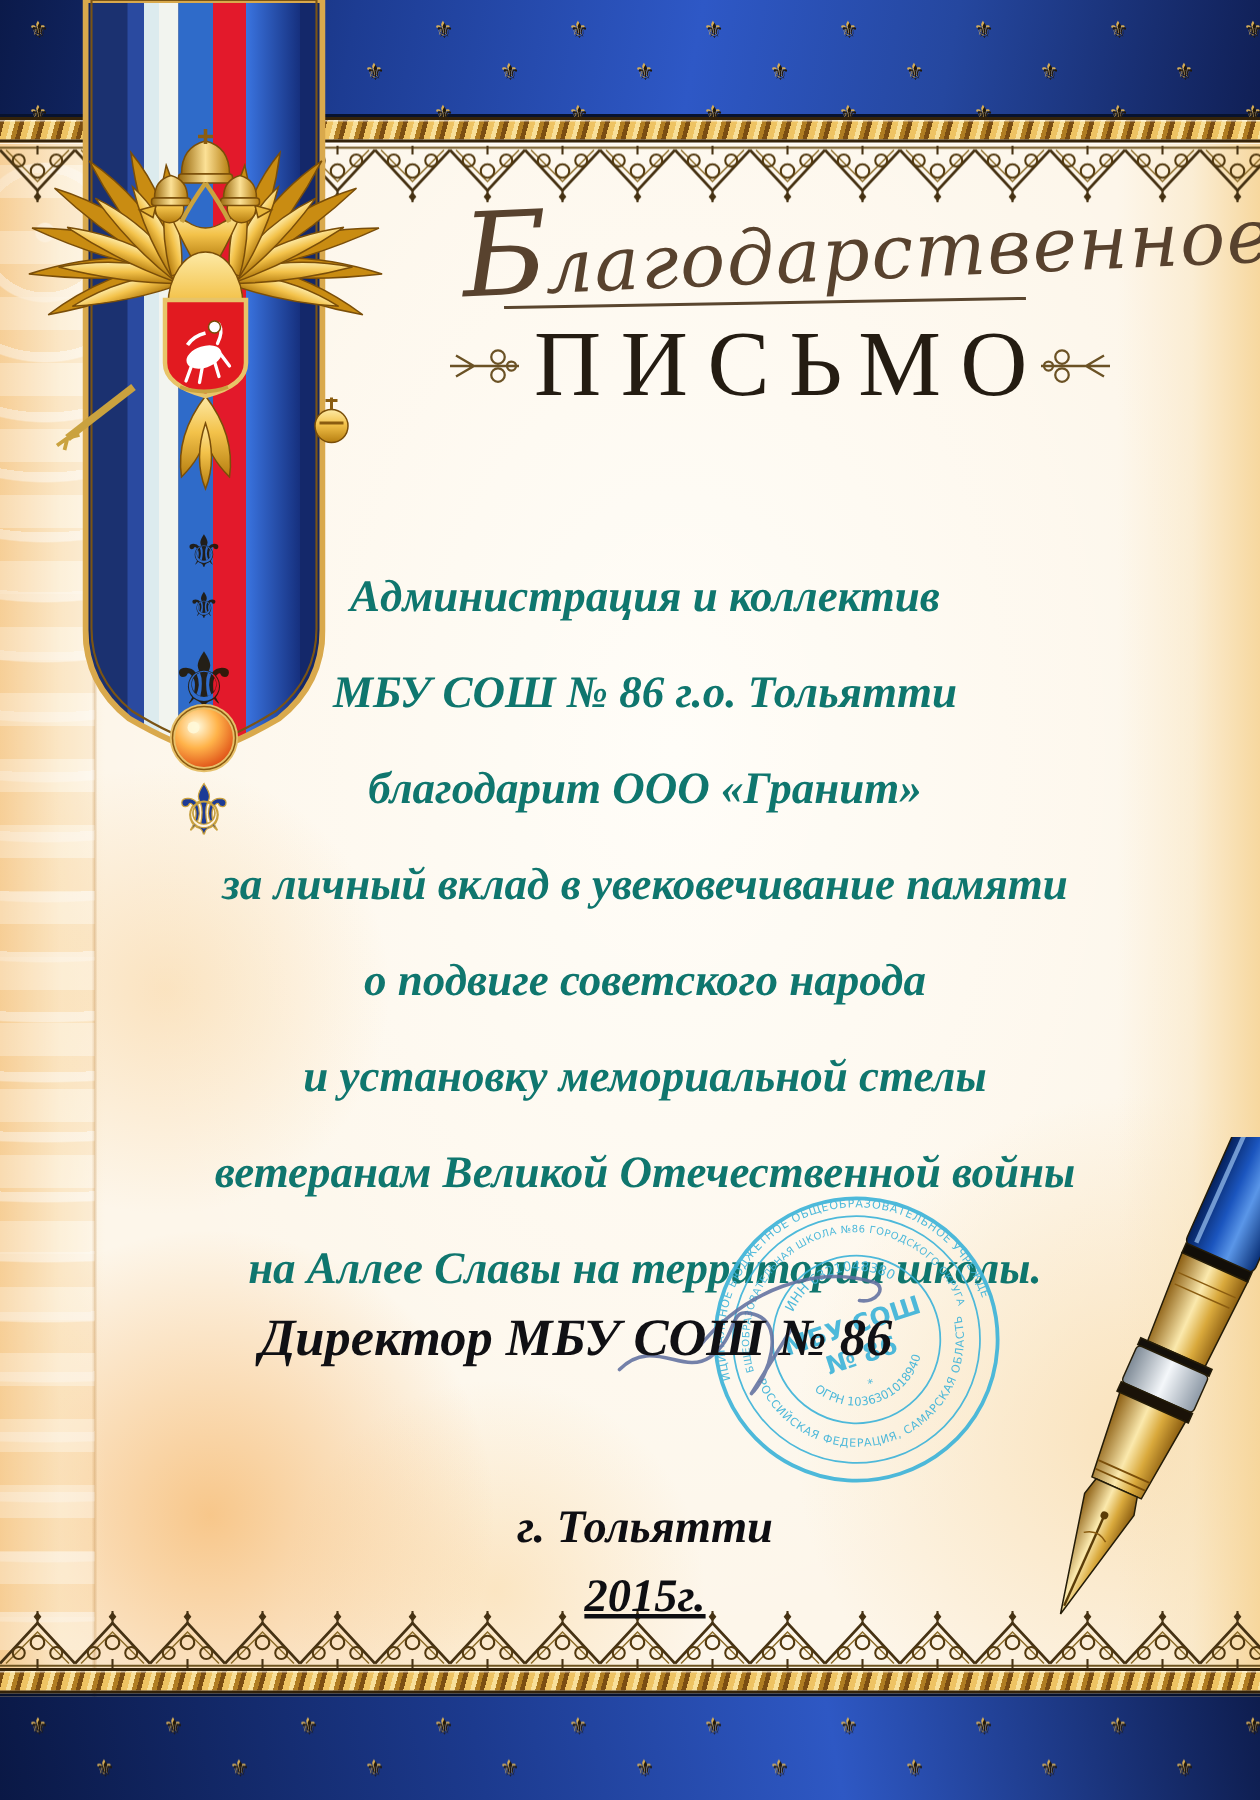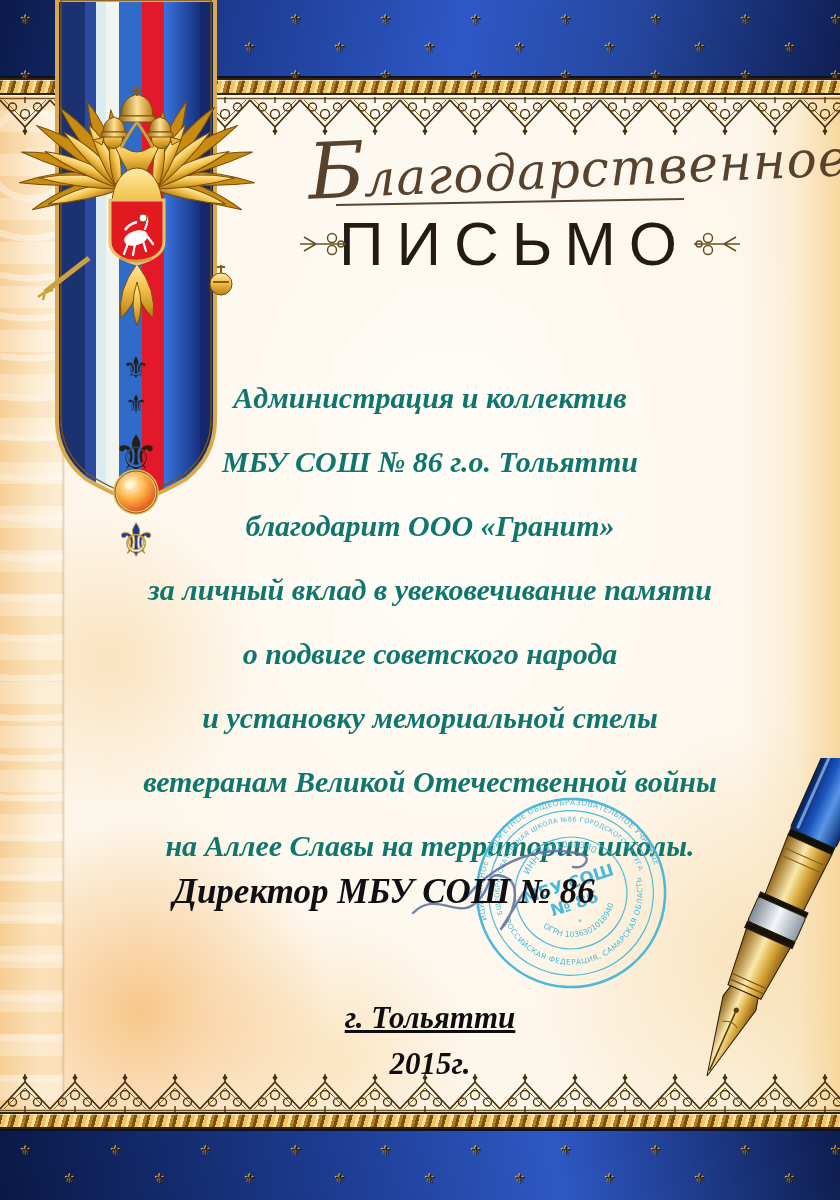--- a/index.html
+++ b/index.html
@@ -40,36 +40,36 @@
   .rope-top{top:78px;} .rope-bottom{top:1112px;}
   .lace{left:0;width:840px;height:38px;}
   .lace-top{top:97px;} .lace-bottom{top:1074px;}
 
   
   .title-script{left:308px;top:118px;width:400px;text-align:center;
     font-family:"DejaVu Serif",serif;font-style:italic;font-size:50px;color:#58422e;
     transform:rotate(-2.5deg);letter-spacing:1px;white-space:nowrap;}
   .title-script::first-letter{font-size:1.55em;letter-spacing:-2px;}
   .title-underline{left:336px;top:201px;width:348px;height:2px;background:#5a462f;transform:rotate(-1deg);}
-  .title-main{left:318px;top:208px;width:380px;text-align:center;
-    font-family:Liberation Sans, sans-serif;font-size:62px;color:#241c12;letter-spacing:13px;
+  .title-main{left:318px;top:208px;width:380px;text-align:right;
+    font-family:Liberation Serif, serif;font-size:62px;color:#241c12;letter-spacing:13px;
     text-indent:13px;white-space:nowrap;}
 
   
   .body-text{left:90px;top:366px;width:680px;text-align:center;
     font-family:"Liberation Serif",serif;font-weight:bold;font-style:italic;
     font-size:30px;line-height:64px;color:#0f766e;white-space:pre-line;}
   .sig-role{left:173px;top:872px;font-family:"Liberation Serif",serif;font-weight:bold;
     font-style:italic;font-size:35px;color:#101014;z-index:7;}
   .sig-name{left:536px;top:872px;font-family:"Liberation Serif",serif;font-weight:bold;
     font-style:italic;font-size:29px;color:#101014;z-index:7;}
   .footer-city{left:90px;top:1000px;width:680px;text-align:center;
+    font-family:"Liberation Serif",serif;font-weight:bold;font-style:italic;font-size:31px;color:#0e0e12;}
+  .footer-year{left:90px;top:1046px;width:680px;text-align:center;
     font-family:"Liberation Serif",serif;font-weight:bold;font-style:italic;font-size:31px;color:#0e0e12;text-decoration:underline;}
-  .footer-year{left:90px;top:1046px;width:680px;text-align:center;
-    font-family:"Liberation Serif",serif;font-weight:bold;font-style:italic;font-size:31px;color:#0e0e12;}
 
   
   .ribbon{left:55px;top:0;z-index:3;}
   .eagle{left:17px;top:86px;z-index:4;}
   .stamp{left:473px;top:795px;z-index:5;opacity:.92;}
   .autograph{left:405px;top:825px;z-index:6;}
   .pen{left:655px;top:758px;z-index:9;}
   .flourish{z-index:2;}
   .corner-bracket{left:64px;top:90px;z-index:2;}
 </style>

